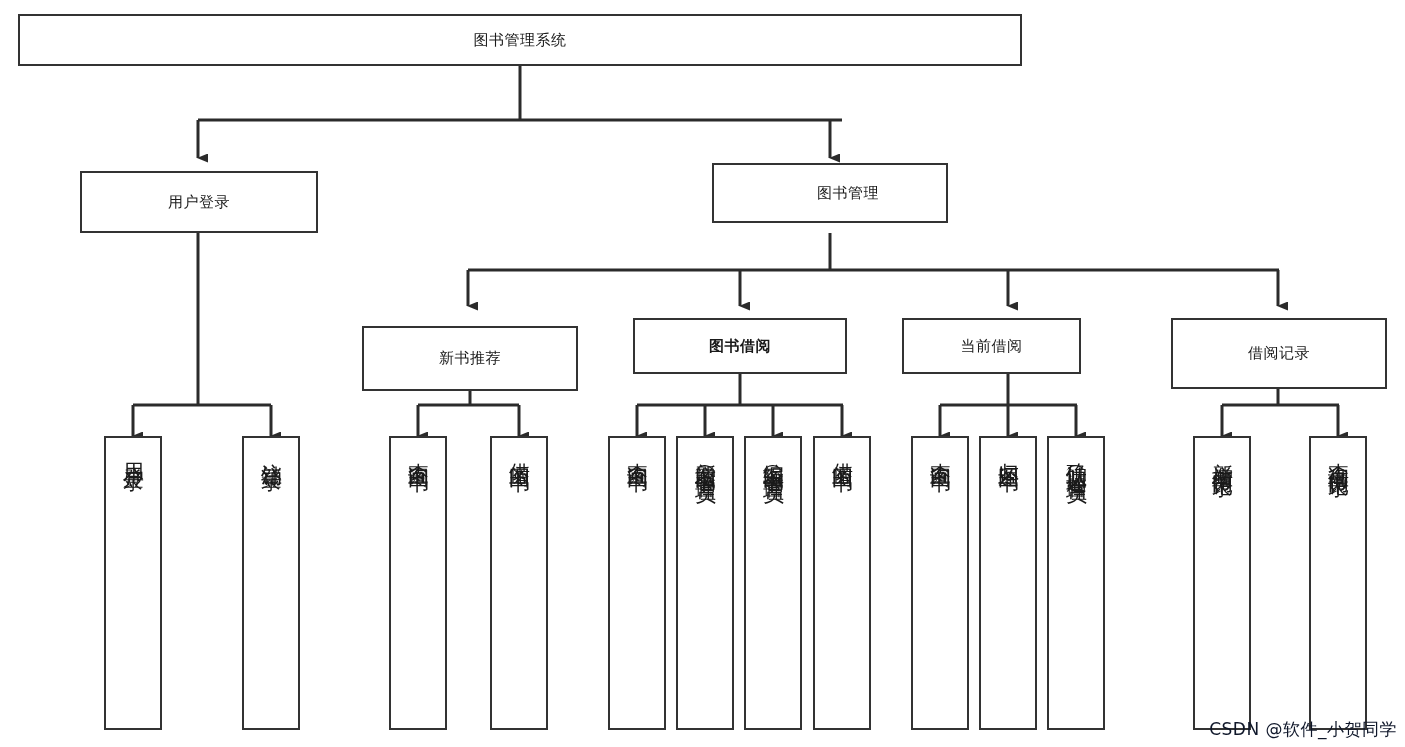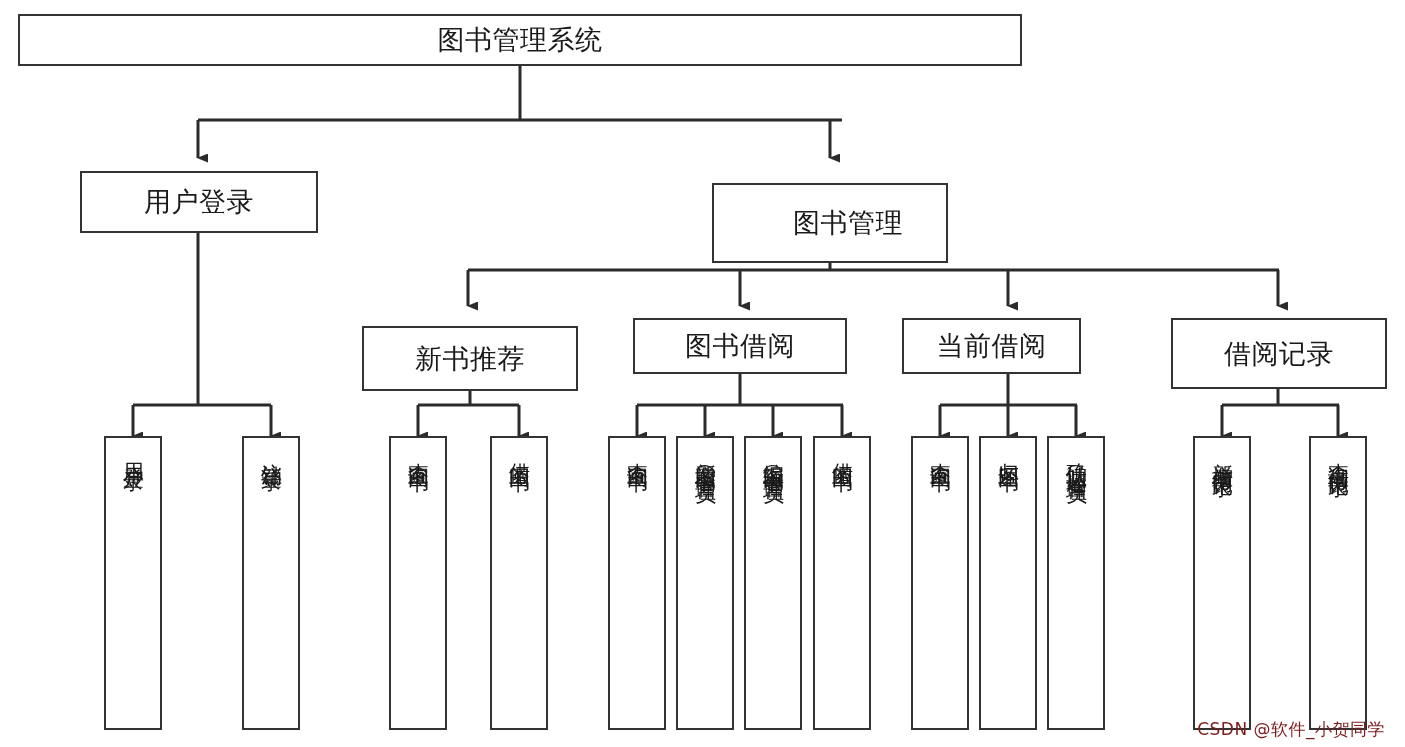--- a/index.html
+++ b/index.html
@@ -27,21 +27,21 @@
   .node-box {
     position: absolute;
     box-sizing: border-box;
     background: #ffffff;
     border: 2px solid #333333;
     display: flex;
     align-items: center;
     justify-content: center;
   }
   .node-label-h {
-    font-size: 27px;
+    font-size: 15px;
     color: #1a1a1a;
     line-height: 1.1;
     letter-spacing: 0.5px;
     white-space: nowrap;
     text-align: center;
   }
   .node-box.vertical {
     align-items: flex-start;
     justify-content: center;
     padding-top: 8px;
@@ -51,24 +51,24 @@
     color: #1a1a1a;
     writing-mode: vertical-rl;
     text-orientation: upright;
     letter-spacing: 3px;
     line-height: 1.0;
     white-space: nowrap;
     text-align: left;
   }
   #watermark {
     position: absolute;
-    right: 20px;
+    right: 8px;
     bottom: 6px;
     font-size: 17px;
-    color: #7f1d1d;
+    color: #0f172a;
     letter-spacing: 0.5px;
     white-space: nowrap;
     pointer-events: none;
     margin-top: 40px;
   }
 </style>
 </head>
 <body>
 
 <div id="stage">
@@ -135,28 +135,28 @@
     </g>
   </svg>
 
   <div class="node-box" style="left:18px; top:14px; width:1004px; height:52px;">
     <span class="node-label-h">图书管理系统</span>
   </div>
 
   <div class="node-box" style="left:80px; top:171px; width:238px; height:62px;">
     <span class="node-label-h">用户登录</span>
   </div>
-  <div class="node-box" style="left:712px; top:183px; width:236px; height:80px;padding-left:36px;">
+  <div class="node-box" style="left:712px; top:163px; width:236px; height:60px;padding-left:36px;">
     <span class="node-label-h">图书管理</span>
   </div>
 
   <div class="node-box" style="left:362px; top:326px; width:216px; height:65px;">
     <span class="node-label-h">新书推荐</span>
   </div>
-  <div class="node-box" style="left:633px; top:318px; width:214px; height:56px;">
+  <div class="node-box" style="left:633px; top:318px; width:214px; height:56px;font-weight:bold;">
     <span class="node-label-h">图书借阅</span>
   </div>
   <div class="node-box" style="left:902px; top:318px; width:179px; height:56px;">
     <span class="node-label-h">当前借阅</span>
   </div>
   <div class="node-box" style="left:1171px; top:318px; width:216px; height:71px;">
     <span class="node-label-h">借阅记录</span>
   </div>
 
   <div class="node-box vertical" style="left:104px; top:436px; width:58px; height:294px;">

